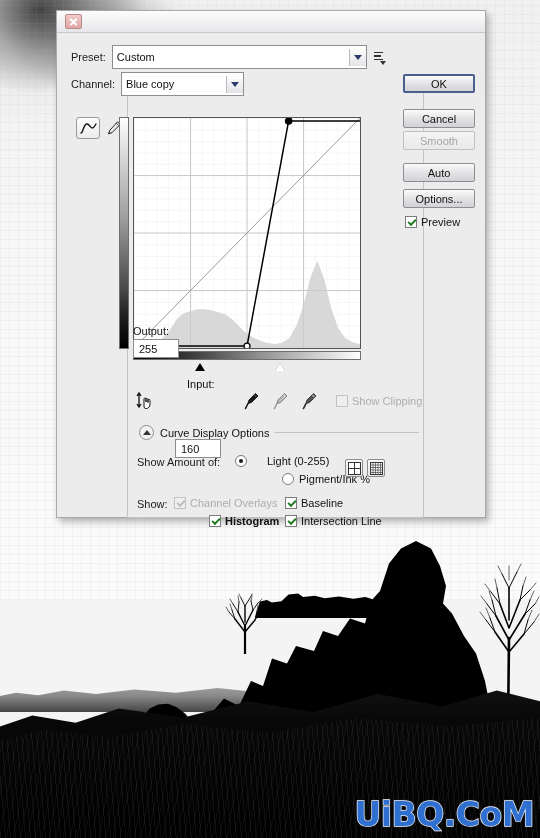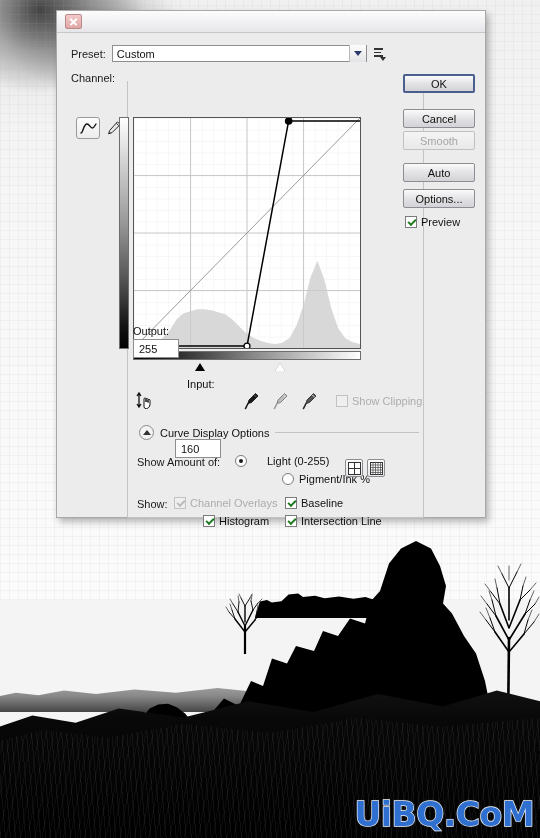--- a/index.html
+++ b/index.html
@@ -114,21 +114,21 @@
 
   .dlg-body { position: relative; padding: 0; height: 485px; }
 
   
   .preset-row {
     position: absolute; left: 14px; top: 12px;
     display: flex; align-items: center; gap: 6px;
   }
   .lbl { font-size: 11px; color: #1a1a1a; }
   .combo {
-    height: 17px; background: #fff;
+    height: 24px; background: #fff;
     border: 1px solid #8e8e8e;
     display: flex; align-items: center;
     padding-left: 4px; font-size: 11px;
     cursor: pointer; position: relative;
   }
   .combo .cval { flex: 1; }
   .combo .arrow {
     width: 17px; height: 17px; margin: 0 0 0 2px;
     background: linear-gradient(180deg, #fdfdfd 0%, #e4e4e8 100%);
     border-left: 1px solid #b8b8bc;
@@ -295,21 +295,21 @@
   .grid-btn {
     width: 18px; height: 18px; border: 1px solid #8d8d93; border-radius: 2px;
     background: linear-gradient(180deg,#fcfcfc 0%,#e6e6e8 100%);
     display: flex; align-items: center; justify-content: center; cursor: pointer;
   }
 
   .show-lbl { position: absolute; left: 80px; top: 465px; }
   .chk { position: absolute; display: flex; align-items: center; gap: 4px; cursor: pointer; }
   #chk-overlays    { left: 117px; top: 464px; color: #adadad; }
   #chk-baseline    { left: 228px; top: 464px; }
-  #chk-histogram   { left: 146px; top: 482px; }
+  #chk-histogram   { left: 152px; top: 482px; font-weight: bold; }
   #chk-intersect   { left: 228px; top: 482px; }
 </style>
 </head>
 <body>
 
 <div id="photo">
   <div class="sky"></div>
   <div class="sky-grain"></div>
   <div class="farhills"></div>
 
@@ -371,20 +371,26 @@
       </div>
       <span class="preset-menu-icon">
         <i></i>
           <i></i>
           <i></i>
       </span>
     </div>
 
     <div class="channel-row">
       <span class="lbl">Channel:</span>
+      <div class="combo" id="channel-combo">
+        <span class="cval">Blue copy</span>
+        <span class="arrow">
+            <i></i>
+          </span>
+      </div>
     </div>
 
     <div class="btn default" id="btn-ok">OK</div>
     <div class="btn" id="btn-cancel">Cancel</div>
     <div class="btn disabled" id="btn-smooth">Smooth</div>
     <div class="btn" id="btn-auto">Auto</div>
     <div class="btn" id="btn-options">Options...</div>
 
     <div class="preview-row">
       <span class="cb checked"></span>

